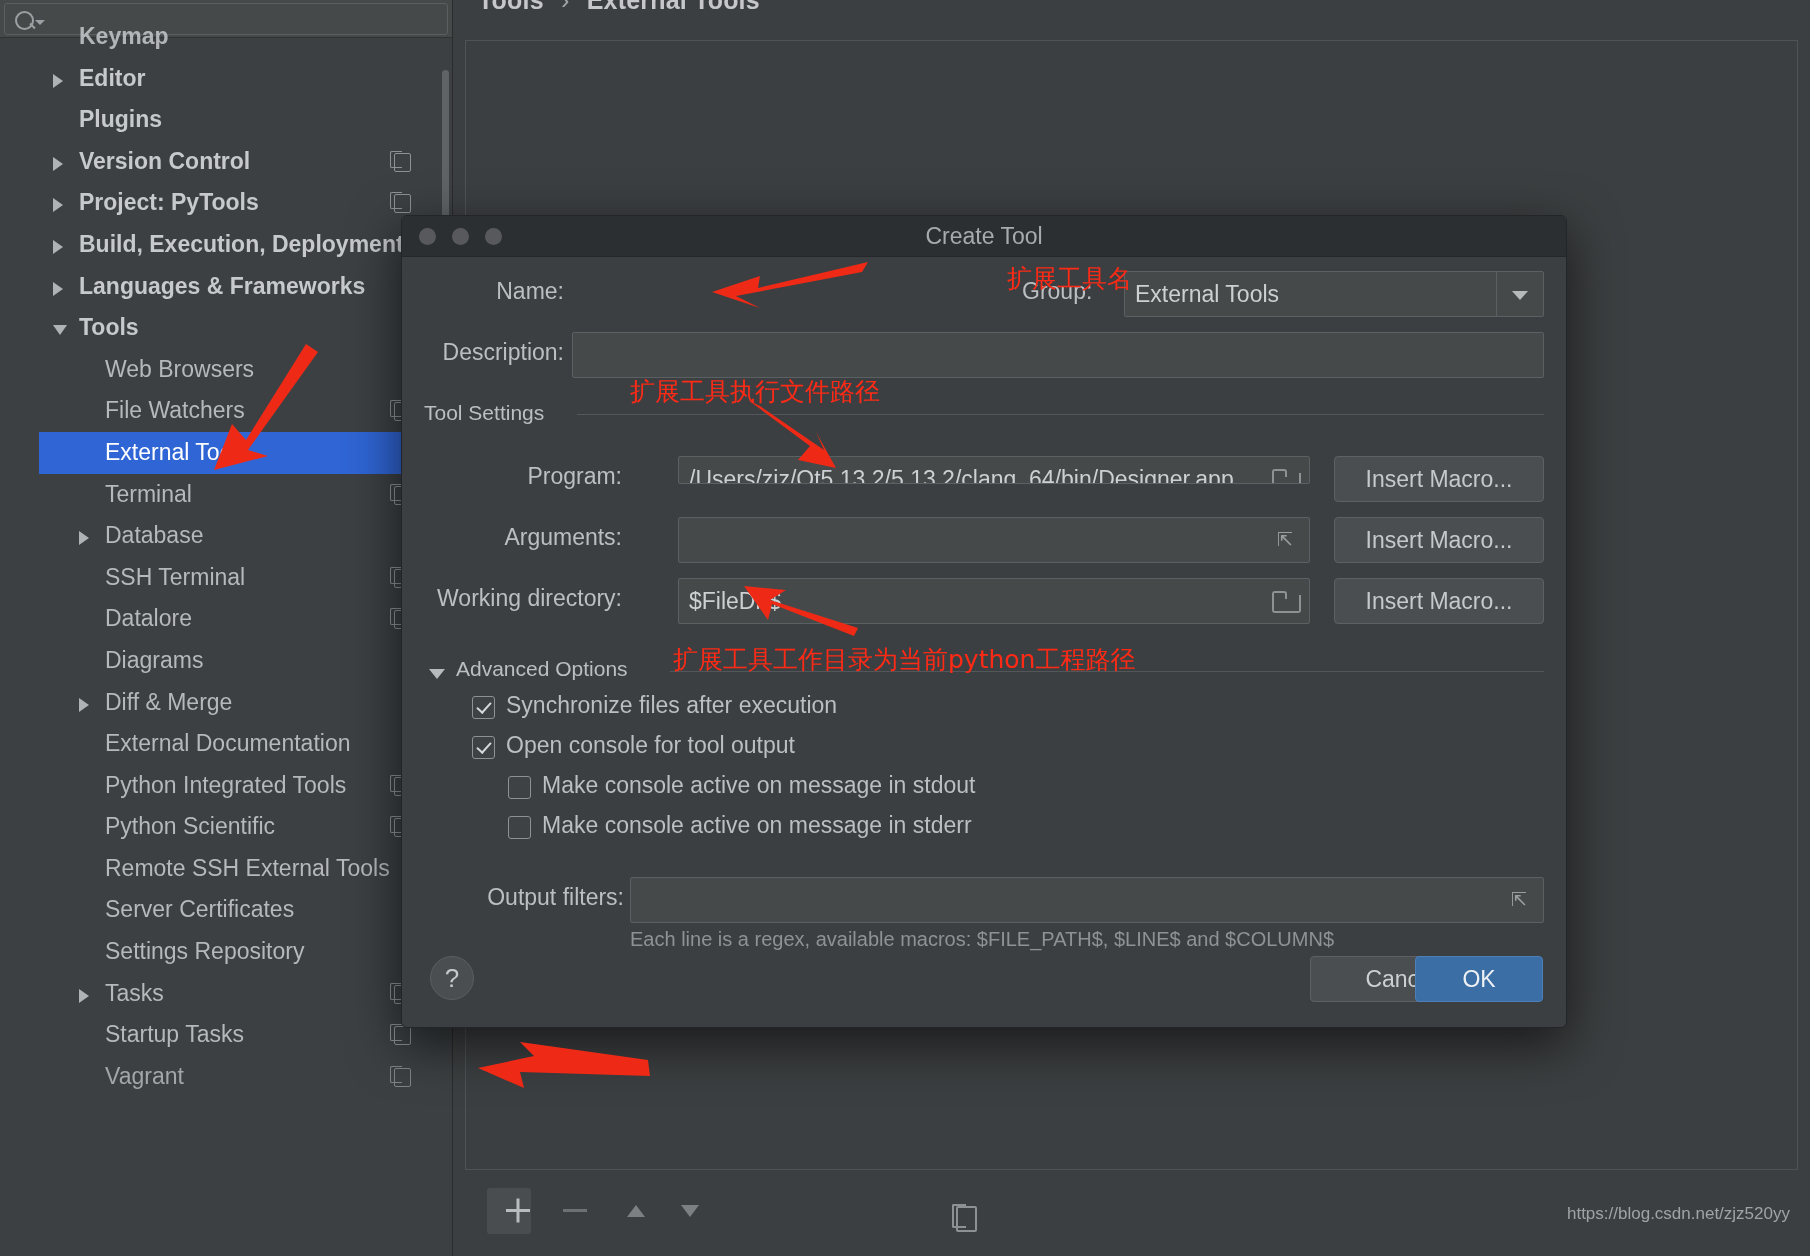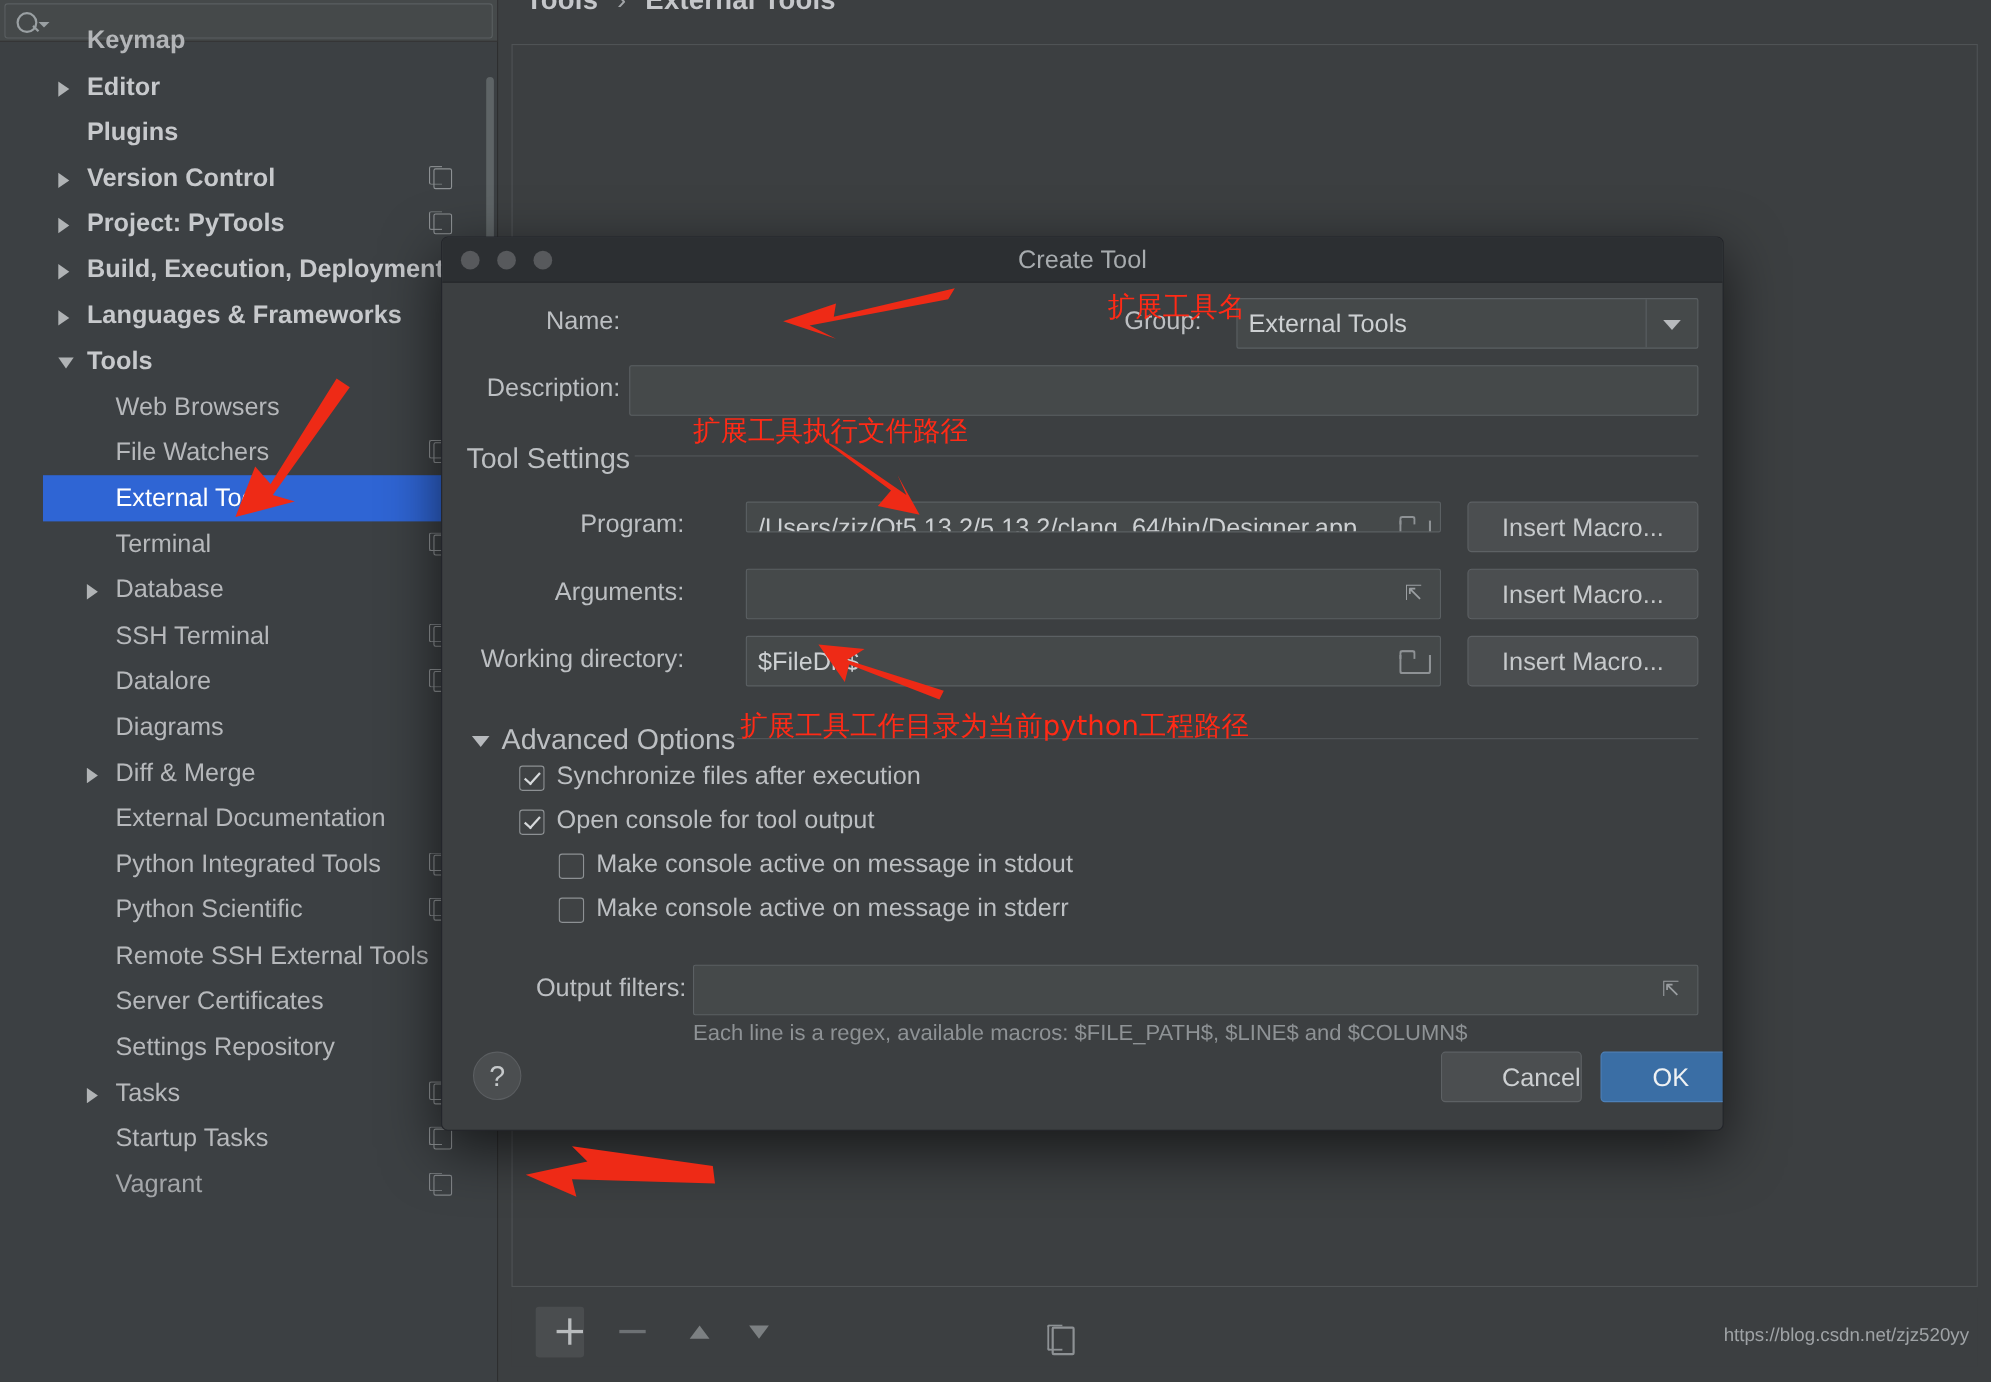--- a/index.html
+++ b/index.html
@@ -174,21 +174,21 @@
   .combo-arrow:after{
     content:"";position:absolute;left:15px;top:19px;width:0;height:0;
     border-left:8px solid transparent;border-right:8px solid transparent;
     border-top:9px solid #b7babd;
   }
 
   .group-line{
     position:absolute;height:1px;background:#53575a;
   }
   .section-title{
-    position:absolute;font-size:26px;color:#bcbfc2;
+    position:absolute;font-size:21px;color:#bcbfc2;
   }
   .disc{
     position:absolute;width:0;height:0;
     border-left:8px solid transparent;border-right:8px solid transparent;
     border-top:10px solid #b7babd;
   }
 
   .cbrow{position:absolute;font-size:23px;color:#bcbfc2;white-space:nowrap;}
   .cb{
     position:absolute;left:0;top:2px;width:23px;height:23px;
@@ -215,21 +215,20 @@
     position:absolute;left:908px;top:740px;width:128px;height:46px;
     background:#4b4e50;border:1px solid #5d6164;border-radius:4px;
     font-size:23px;color:#cdd0d2;text-align:right;line-height:44px;
     box-sizing:border-box;
   }
   #okbtn{
     position:absolute;left:1013px;top:740px;width:128px;height:46px;
     background:#3a6ea5;border:1px solid #4d80b8;border-radius:4px;
     font-size:23px;color:#eef1f3;text-align:center;line-height:44px;
     box-sizing:border-box;
-    margin-left:40px;
   }
 
   
   .anno{
     position:absolute;color:#ff2a16;font-size:25px;white-space:nowrap;
     font-family:"DejaVu Sans","Liberation Sans",sans-serif;
   }
   svg.arrows{position:absolute;left:0;top:0;width:1810px;height:1256px;
     pointer-events:none;}
 </style>

